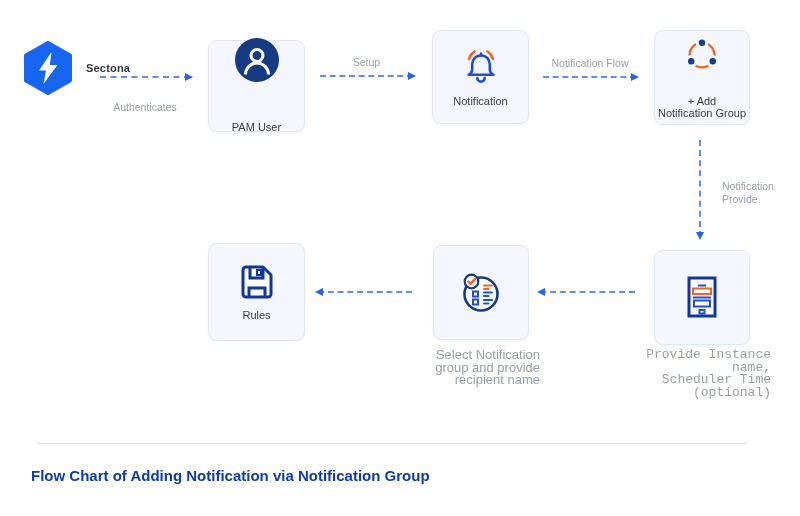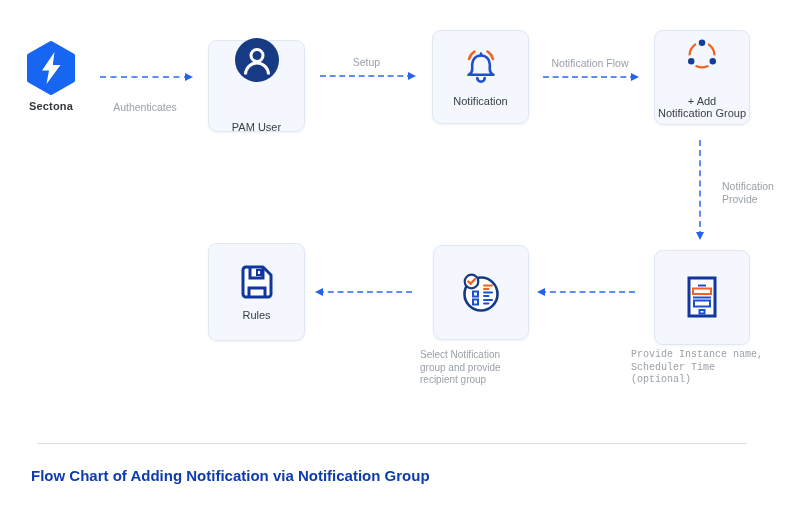--- a/index.html
+++ b/index.html
@@ -3,24 +3,24 @@
 <meta charset="utf-8">
 <style>
   html,body{margin:0;padding:0;background:#ffffff;}
   .canvas{position:relative;width:800px;height:516px;background:#ffffff;overflow:hidden;
           font-family:"Liberation Sans","DejaVu Sans",sans-serif;}
   
   .node{position:absolute;background:#f4f7fd;border:1px solid #e0e7f4;border-radius:9px;
         box-shadow:0 1px 3px rgba(30,60,120,0.06);
         display:flex;flex-direction:column;align-items:center;justify-content:center;gap:7px;}
   .node-label{font-size:11px;color:#3a3f45;text-align:center;line-height:12.5px;}
-  .node-caption{position:absolute;font-size:10px;color:#9aa1a9;text-align:left;line-height:12.5px;}
+  .node-caption{position:absolute;font-size:13px;color:#9aa1a9;text-align:right;line-height:12.5px;}
   .node-caption span{display:block;}
   
-  .logo{position:absolute;left:22px;top:40px;width:58px;display:flex;flex-direction:column;align-items:center;gap:4px;}
+  .logo{position:absolute;left:22px;top:40px;width:58px;display:flex;flex-direction:row;align-items:center;gap:12px;}
   .logo-label{font-size:11px;color:#33383e;font-weight:bold;letter-spacing:.2px;}
   
   .h-arrow{position:absolute;height:0;border-top:2px dashed #5f8df6;}
   .v-arrow{position:absolute;width:0;border-left:2px dashed #5f8df6;}
   .head{position:absolute;width:0;height:0;}
   .head-right{right:-3px;top:-5px;border-left:8px solid #2563eb;border-top:4px solid transparent;border-bottom:4px solid transparent;}
   .head-left{left:-3px;top:-5px;border-right:8px solid #2563eb;border-top:4px solid transparent;border-bottom:4px solid transparent;}
   .head-down{bottom:-3px;left:-5px;border-top:8px solid #2563eb;border-left:4px solid transparent;border-right:4px solid transparent;}
   .arrow-label{position:absolute;font-size:10.5px;color:#9aa1a9;text-align:center;}
   .arrow-label-left{text-align:left;line-height:13px;}
@@ -142,21 +142,21 @@
         <path d="M27 31 h8" stroke="#1d4fd0" stroke-width="2" stroke-linecap="round"></path>
         <path d="M27 34.5 h4.5" stroke="#1d4fd0" stroke-width="2" stroke-linecap="round"></path>
         <circle cx="14.5" cy="12.5" r="6.8" fill="#ffffff" stroke="#173a85" stroke-width="2.2"></circle>
         <path d="M11.3 12.5 l2.3 2.3 l4.2 -4.6" fill="none" stroke="#f4621f" stroke-width="2.4" stroke-linecap="round" stroke-linejoin="round"></path>
       </svg>
     </span>
   </div>
   <div class="node-caption" style="left:420px;top:349px;width:120px;">
     <span>Select Notification</span>
     <span>group and provide</span>
-    <span>recipient group</span>
+    <span>recipient name</span>
   </div>
 
   <div class="h-arrow" style="left:318px;top:291px;width:94px;">
     <span class="head head-left"></span>
   </div>
 
   <div class="node" style="left:208px;top:243px;width:95px;height:96px;">
     <span>
       <svg width="40" height="40" viewBox="0 0 40 40">
         <path d="M9 5 H26 L34 13 V32 a3 3 0 0 1 -3 3 H9 a3 3 0 0 1 -3 -3 V8 a3 3 0 0 1 3 -3 Z" fill="#ffffff" stroke="#12379c" stroke-width="3" stroke-linejoin="round"></path>

